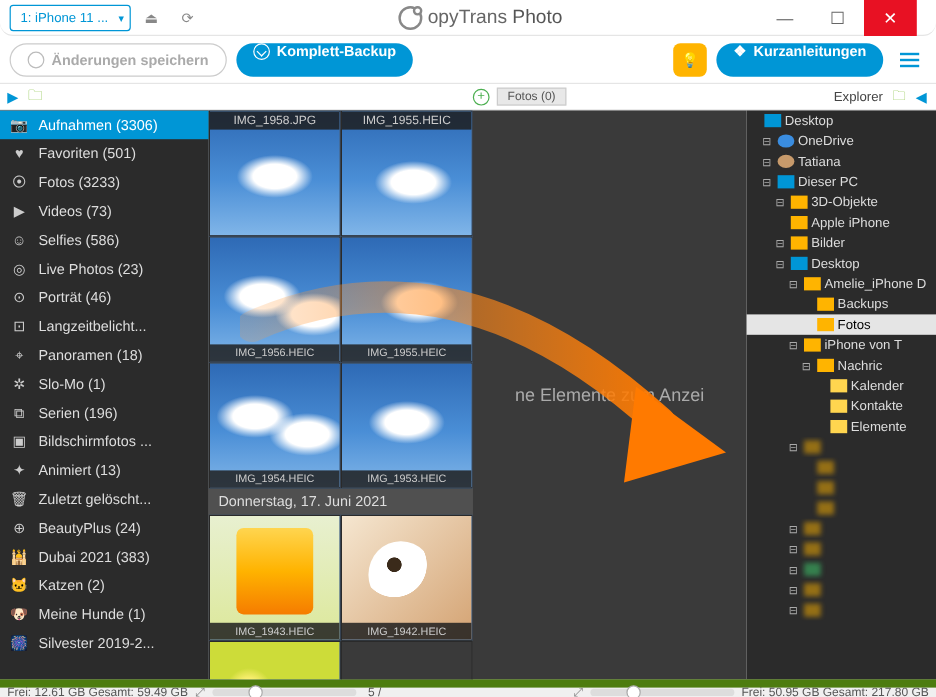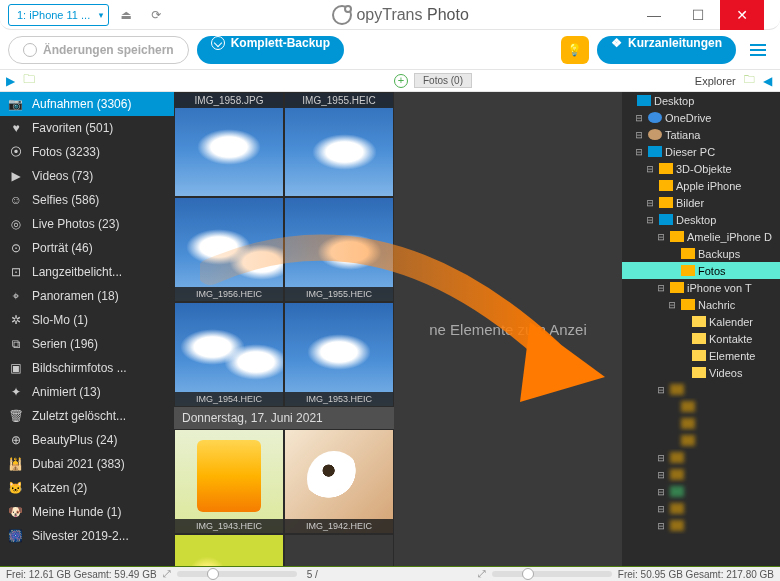--- a/index.html
+++ b/index.html
@@ -64,37 +64,37 @@
 .thumb.yellow::after{content:"";position:absolute;left:20%;top:10%;width:60%;height:70%;background:linear-gradient(180deg,#ffd54f 0%,#ffb300 50%,#f57c00 100%);border-radius:6px;}
 .thumb.bokeh .sky{background:radial-gradient(circle at 30% 40%,#fff176 0 10%,rgba(255,241,118,0) 20%),radial-gradient(circle at 70% 60%,#fff59d 0 8%,rgba(0,0,0,0) 18%),#cddc39;}
 
 
 .droparea { flex: 1; background: #3a3a3a; display: flex; align-items: center; justify-content: center; color: #aaa; font-size: 15px; overflow: hidden; position: relative;}
 .droparea span{white-space:nowrap;}
 
 
 .explorer { width: 158px; background: #2b2b2b; color: #ddd; font-size: 11px; overflow: hidden; position:relative;}
 .tree-row { height: 17px; display: flex; align-items: center; cursor: pointer; white-space:nowrap;overflow:hidden;}
-.tree-row.sel { background: #5eead4; color: #000; }
+.tree-row.sel { background: #e5e5e5; color: #000; }
 .tw { display:inline-block; width:12px; text-align:center; color:#aaa;font-size:9px;}
 .ti { width:14px; height:11px; display:inline-block; margin:0 3px; }
 .ti.desktop{background:#0096d6;}
 .ti.cloud{background:#3a8de0;border-radius:50%;}
 .ti.user{background:#c79a6b;border-radius:50%;}
 .ti.pc{background:#0096d6;}
 .ti.folder{background:#ffb400;}
 .ti.folder-y{background:#ffd54f;}
 .ti.drive{background:#41d672;}
 .ti.blur {filter:blur(2px);opacity:0.5;}
 
 
 .arrow-overlay { position: absolute; left: 200px; top: 130px; width: 410px; height: 200px; pointer-events: none; z-index: 50; }
 
 
-.statusbar { height: 15px; background: #f0f0f0; border-top: 1px solid #4d7c0f; display: flex; align-items: center; font-size: 10px; color: #555; padding: 0 6px; gap: 6px; }
+.statusbar { height: 15px; background: #f0f0f0; border-top: 7px solid #4d7c0f; display: flex; align-items: center; font-size: 10px; color: #555; padding: 0 6px; gap: 6px; }
 .status-slider { width: 120px; height: 6px; background: #ddd; border-radius: 3px; position: relative; }
 .status-slider::after{content:"";position:absolute;width:10px;height:10px;background:#fff;border:1px solid #aaa;border-radius:50%;top:-3px;left:30px;}
 .status-expand{color:#888;}
 </style>
 </head>
 <body>
 
 <div class="titlebar">
   <div class="device-dd">1: iPhone 11 ...</div>
   <div class="tb-icon">⏏</div>
@@ -367,25 +367,20 @@
       </div>
       <div class="tree-row" style="padding-left: 55px;">
         <span class="tw"></span>
         <span class="ti folder-y"></span>
         <span>Kontakte</span>
       </div>
       <div class="tree-row" style="padding-left: 55px;">
         <span class="tw"></span>
         <span class="ti folder-y"></span>
         <span>Elemente</span>
-      </div>
-      <div class="tree-row" style="padding-left: 55px;">
-        <span class="tw"></span>
-        <span class="ti folder-y"></span>
-        <span>Videos</span>
       </div>
       <div class="tree-row" style="padding-left: 33px;">
         <span class="tw">⊟</span>
         <span class="ti folder blur"></span>
         <span></span>
       </div>
       <div class="tree-row" style="padding-left: 44px;">
         <span class="tw"></span>
         <span class="ti folder blur"></span>
         <span></span>

